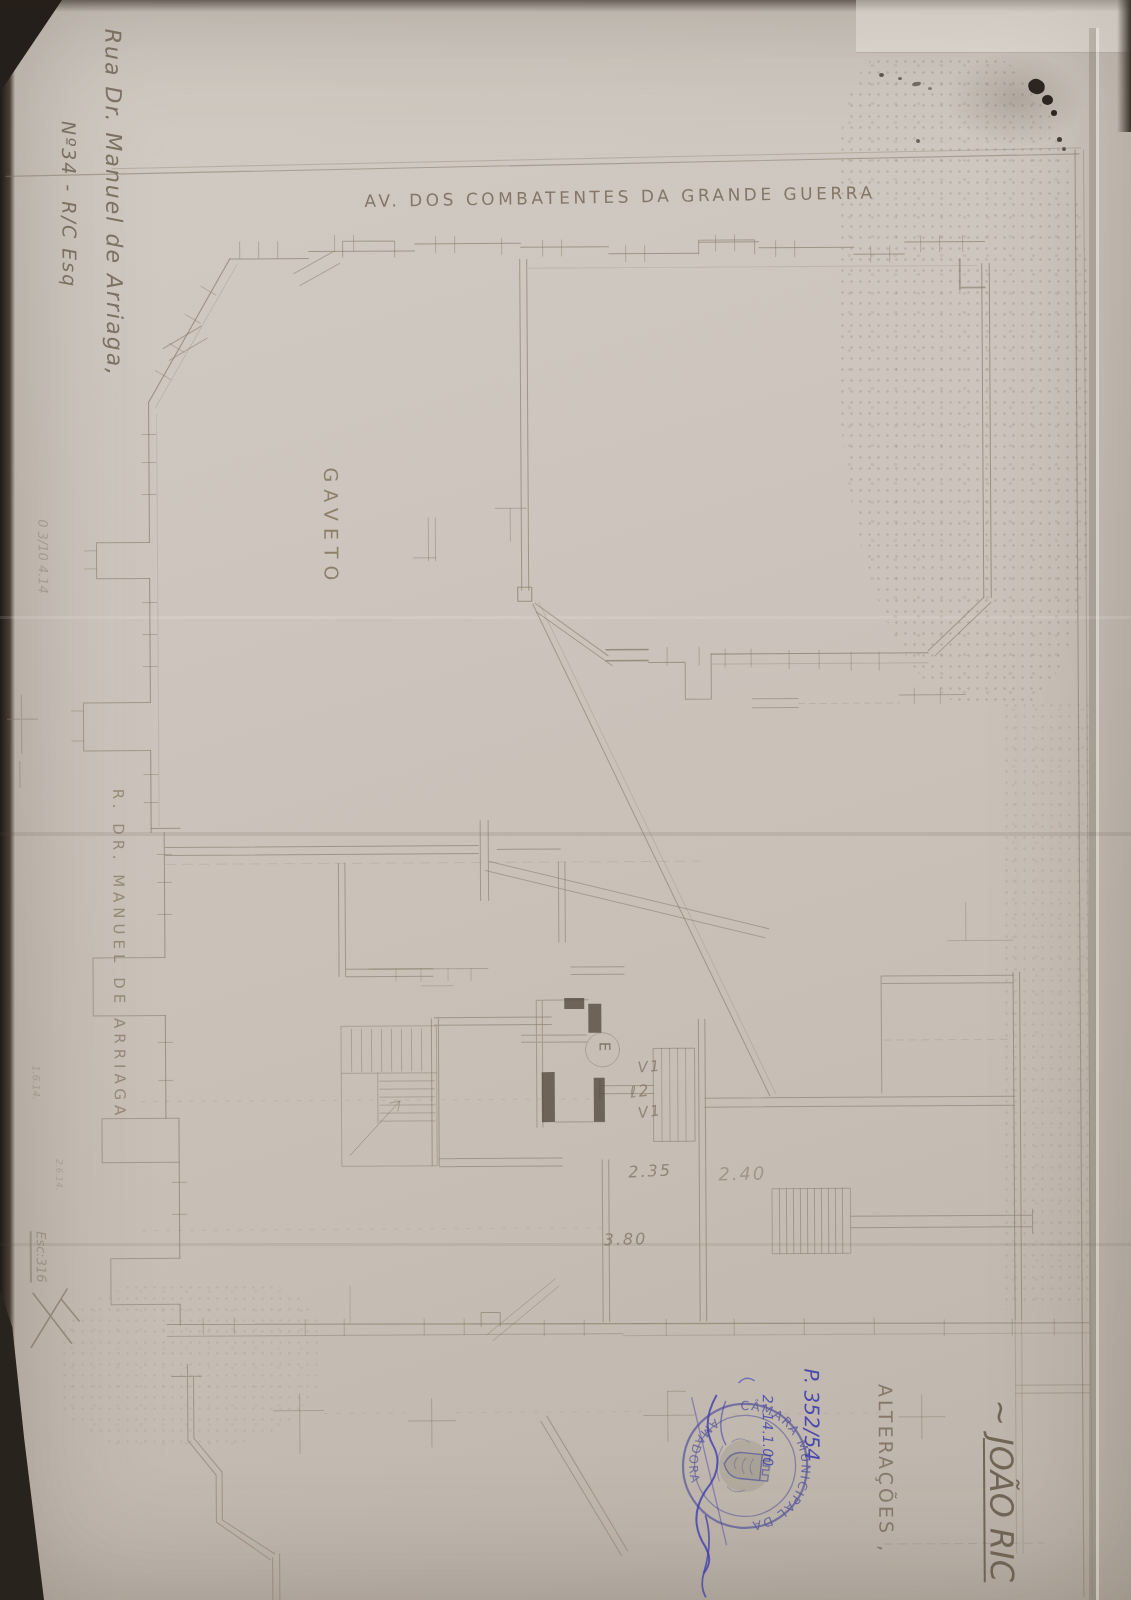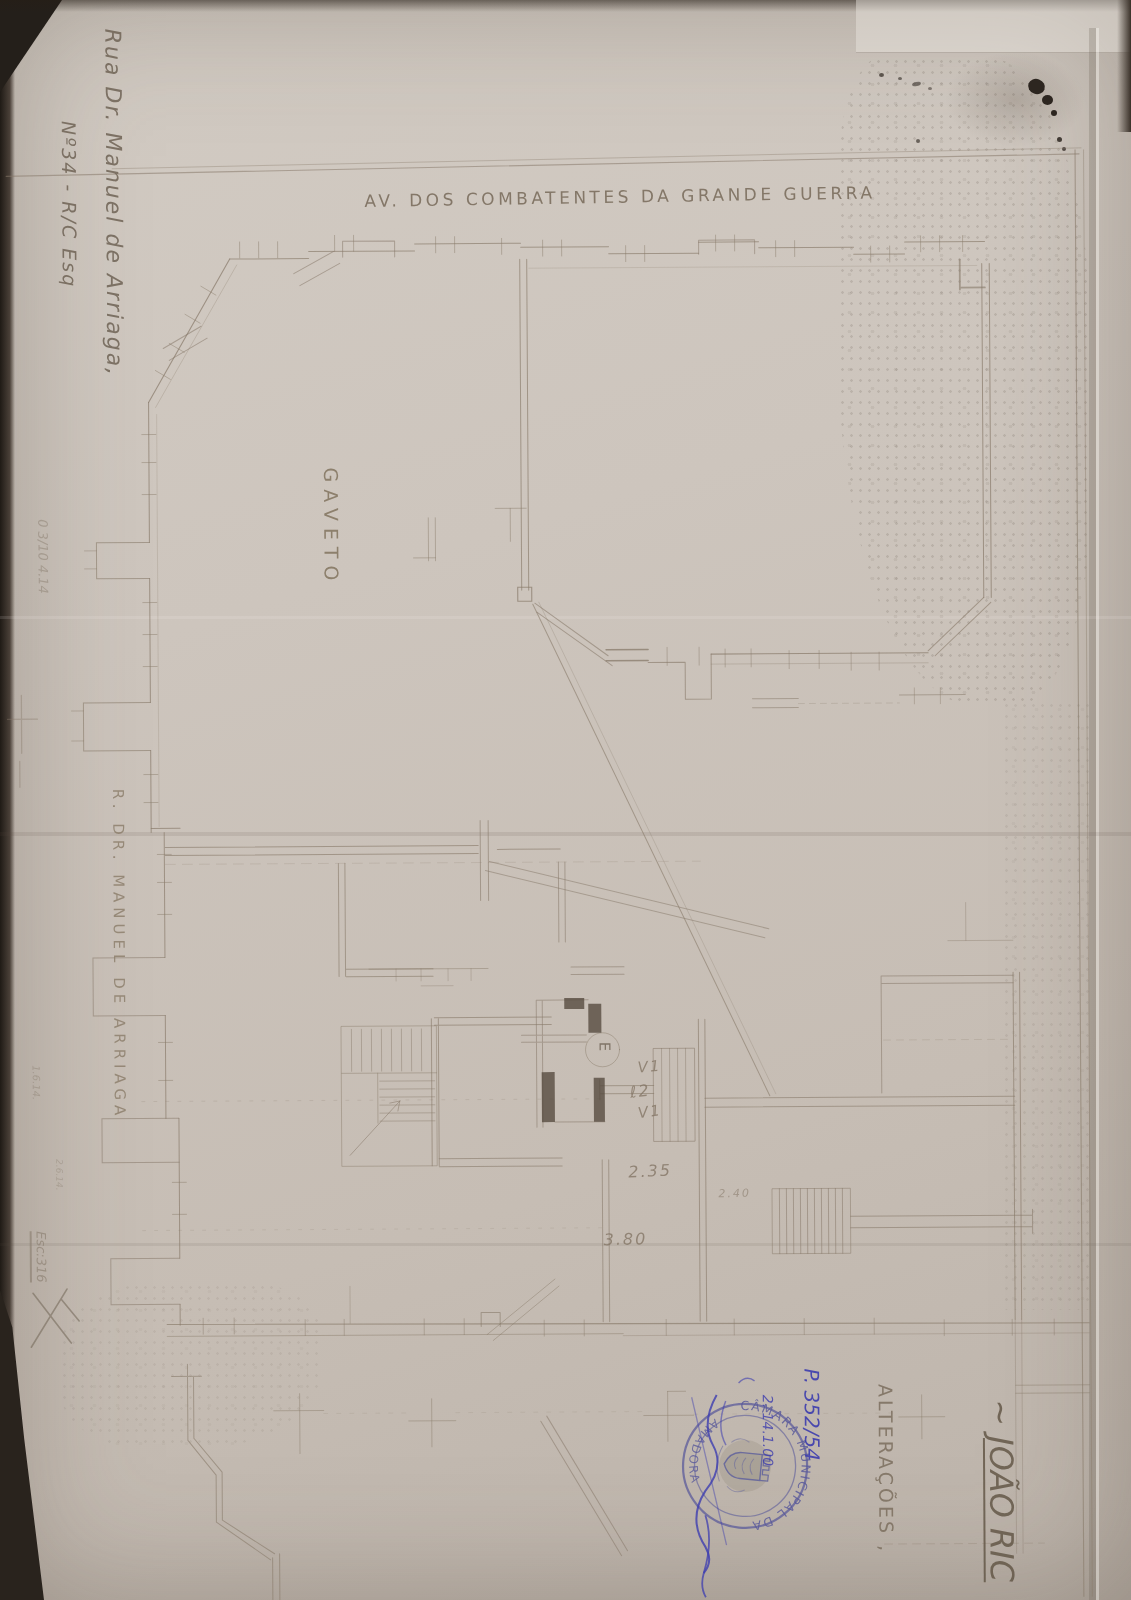--- a/index.html
+++ b/index.html
@@ -252,15 +252,15 @@
 <div class="vtext pencil-faint underlined" style="left:46px;top:1228px;font-size:13px;opacity:.65;">Esc:316</div>
 
 <div class="vtext" style="left:612px;top:1042px;font-size:15px;color:#6f6355;opacity:.8;">E</div>
 
 <div class="dim-label" style="left:636px;top:1058px;font-size:15px;transform:rotate(-4deg);">V1</div>
 <div class="dim-label" style="left:628px;top:1082px;transform:rotate(-6deg);">ℓ2</div>
 <div class="dim-label" style="left:636px;top:1103px;font-size:15px;transform:rotate(-8deg);">V1</div>
 
 <div class="dim-label" style="left:626px;top:1162px;transform:rotate(-2deg);">2.35</div>
 <div class="dim-label" style="left:601px;top:1230px;transform:rotate(-1deg);">3.80</div>
-<div class="dim-label" style="left:716px;top:1188px;font-size:11px;opacity:.55;transform:rotate(-1deg);">2.40</div>
+<div class="dim-label" style="left:716px;top:1164px;font-size:18px;opacity:.55;transform:rotate(-1deg);">2.40</div>
 
 </div>
 
 </body></html>

